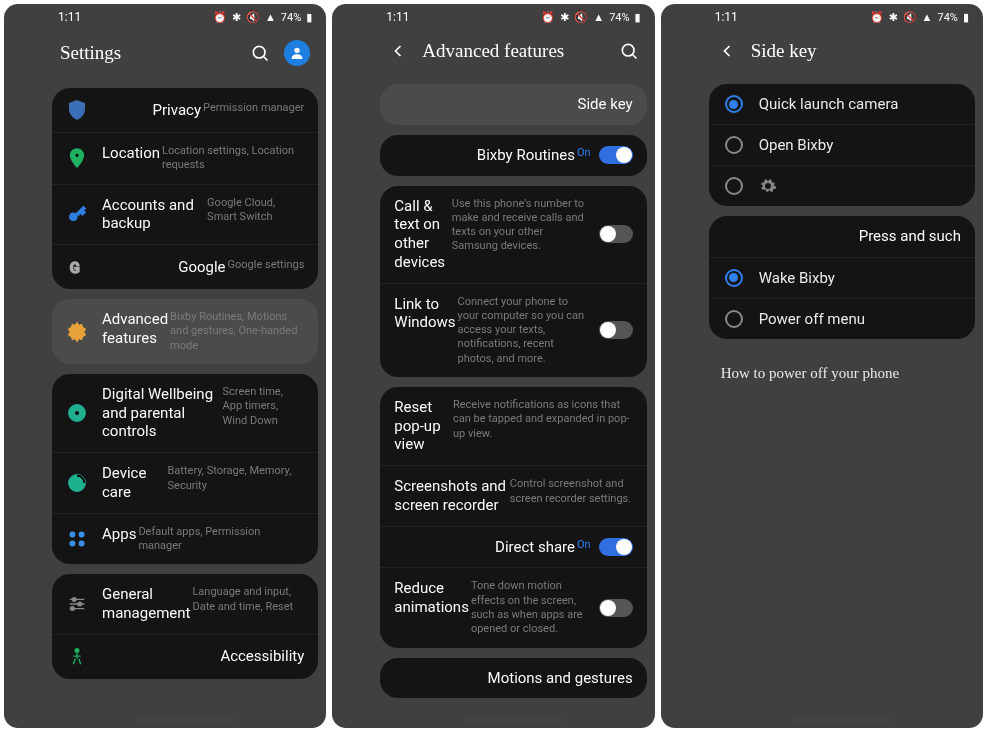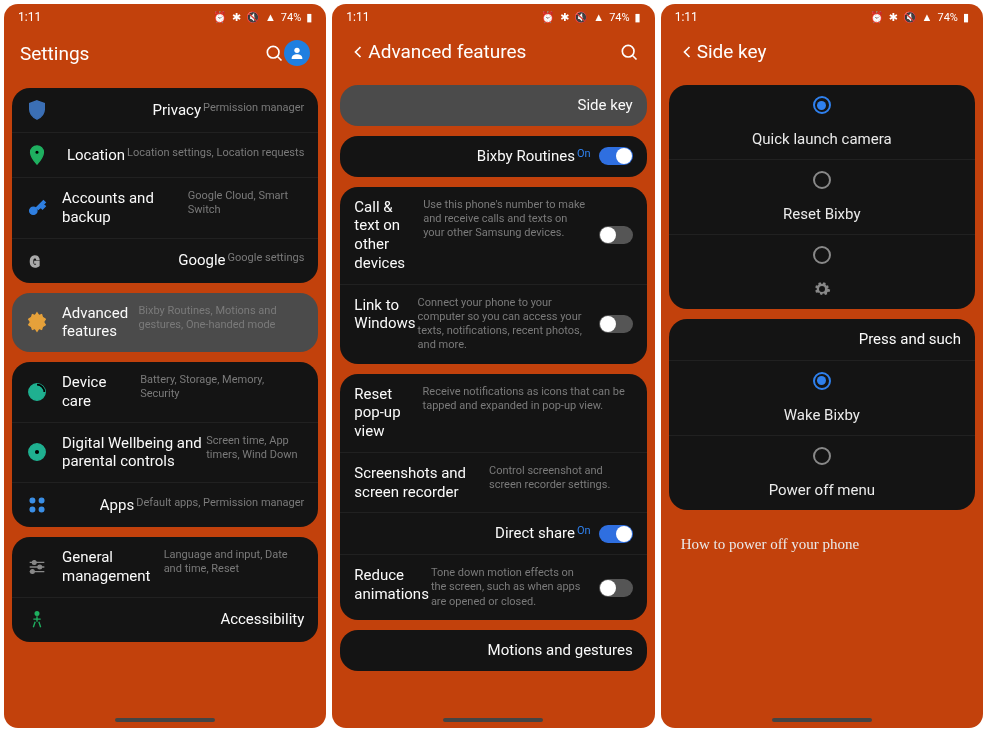--- a/index.html
+++ b/index.html
@@ -7,40 +7,43 @@
     background: #fff;
     font-family: -apple-system, Roboto, "Segoe UI", Arial, sans-serif;
     width: 987px;
     height: 732px;
     display: flex;
     gap: 6px;
     padding: 4px;
   }
   .phone {
     flex: 1;
-    background: #c2410c;
+    background: #404040;
     border-radius: 14px;
     overflow: hidden;
     display: flex;
     flex-direction: column;
     color: #eee;
+    padding-left: 40px;
   }
   .statusbar {
     display: flex;
     justify-content: space-between;
     align-items: center;
     padding: 6px 14px 2px 14px;
     font-size: 12px;
     color: #fff;
   }
   .statusbar .right { display: flex; gap: 5px; align-items: center; font-size: 11px; }
   .topbar {
     display: flex;
     align-items: center;
     padding: 14px 16px 18px 16px;
+    gap: 14px;
+    font-family: Liberation Serif, serif;
   }
   .topbar .title { flex: 1; font-size: 19px; font-weight: 400; color: #fff; }
   .topbar .sub-title { font-size: 19px; font-weight: 400; color: #fff; }
   .avatar {
     width: 26px; height: 26px; border-radius: 50%;
     background: #1f7fe0; display: flex; align-items: center; justify-content: center;
   }
   .icon-svg { display: block; }
   .group {
     background: #141414;
@@ -85,21 +88,20 @@
     padding: 16px 20px;
     font-size: 15px;
     color: #eaeaea;
     font-family: Liberation Serif, serif;
   }
   .scroll { overflow-y: hidden; flex: 1; }
   .radio-row {
     display:flex; align-items:center; gap:16px;
     padding: 11px 16px;
     border-top: 1px solid rgba(255,255,255,0.06);
-    flex-direction: column;
   }
   .radio-row:first-of-type { border-top: none; }
   .radio-row .label { flex:1; font-size:15px; color:#eaeaea; }
   .gear { color: #888; }
   .gear svg { display:block; }
   .home-indicator {
     height: 4px; width: 100px; background: #444; border-radius: 2px;
     margin: 4px auto 6px auto;
   }
 </style>
@@ -194,38 +196,38 @@
             <div class="title-t">Advanced features</div>
             <div class="sub-t">Bixby Routines, Motions and gestures, One-handed mode</div>
           </div>
         </div>
       </div>
       <div class="group">
         <div class="row">
           <div class="icon-col">
             <svg width="22" height="22" viewBox="0 0 24 24" fill="#1fb090" stroke="#1fb090" stroke-width="1.5">
               <circle cx="12" cy="12" r="9"></circle>
+              <circle cx="12" cy="12" r="3" fill="#000"></circle>
+            </svg>
+          </div>
+          <div class="text-col">
+            <div class="title-t">Digital Wellbeing and parental controls</div>
+            <div class="sub-t">Screen time, App timers, Wind Down</div>
+          </div>
+        </div>
+        <div class="row">
+          <div class="icon-col">
+            <svg width="22" height="22" viewBox="0 0 24 24" fill="#1fb090" stroke="#1fb090" stroke-width="1.5">
+              <circle cx="12" cy="12" r="9"></circle>
               <path d="M12 4a8 8 0 018 8" fill="none" stroke="#000" stroke-width="2"></path>
             </svg>
           </div>
           <div class="text-col">
             <div class="title-t">Device care</div>
             <div class="sub-t">Battery, Storage, Memory, Security</div>
-          </div>
-        </div>
-        <div class="row">
-          <div class="icon-col">
-            <svg width="22" height="22" viewBox="0 0 24 24" fill="#1fb090" stroke="#1fb090" stroke-width="1.5">
-              <circle cx="12" cy="12" r="9"></circle>
-              <circle cx="12" cy="12" r="3" fill="#000"></circle>
-            </svg>
-          </div>
-          <div class="text-col">
-            <div class="title-t">Digital Wellbeing and parental controls</div>
-            <div class="sub-t">Screen time, App timers, Wind Down</div>
           </div>
         </div>
         <div class="row">
           <div class="icon-col">
             <svg width="22" height="22" viewBox="0 0 24 24" fill="#3b8fe6" stroke="#3b8fe6" stroke-width="1.5">
               <circle cx="7" cy="7" r="2.5"></circle>
               <circle cx="17" cy="7" r="2.5"></circle>
               <circle cx="7" cy="17" r="2.5"></circle>
               <circle cx="17" cy="17" r="2.5"></circle>
             </svg>
@@ -408,21 +410,21 @@
     <span class="sub-title" style="flex:1">Side key</span>
   </div>
   <div class="scroll" id="s3">
       <div class="group">
         <div class="radio-row">
           <div class="radio sel"></div>
           <div class="label">Quick launch camera</div>
         </div>
         <div class="radio-row">
           <div class="radio"></div>
-          <div class="label">Reset Bixby</div>
+          <div class="label">Open Bixby</div>
         </div>
         <div class="radio-row">
           <div class="radio"></div>
           <span class="gear">
             <svg width="18" height="18" viewBox="0 0 24 24" fill="#888">
               <path d="M12 8a4 4 0 100 8 4 4 0 000-8zm9 4l2 1-1 3-2-.5a8 8 0 01-1.5 1.5l.5 2-3 1-1-2h-2l-1 2-3-1 .5-2A8 8 0 016 16.5L4 17l-1-3 2-1v-2l-2-1 1-3 2 .5A8 8 0 017.5 6L7 4l3-1 1 2h2l1-2 3 1-.5 2A8 8 0 0118 7.5l2-.5 1 3-2 1z"></path>
             </svg>
           </span>
         </div>
       </div>

